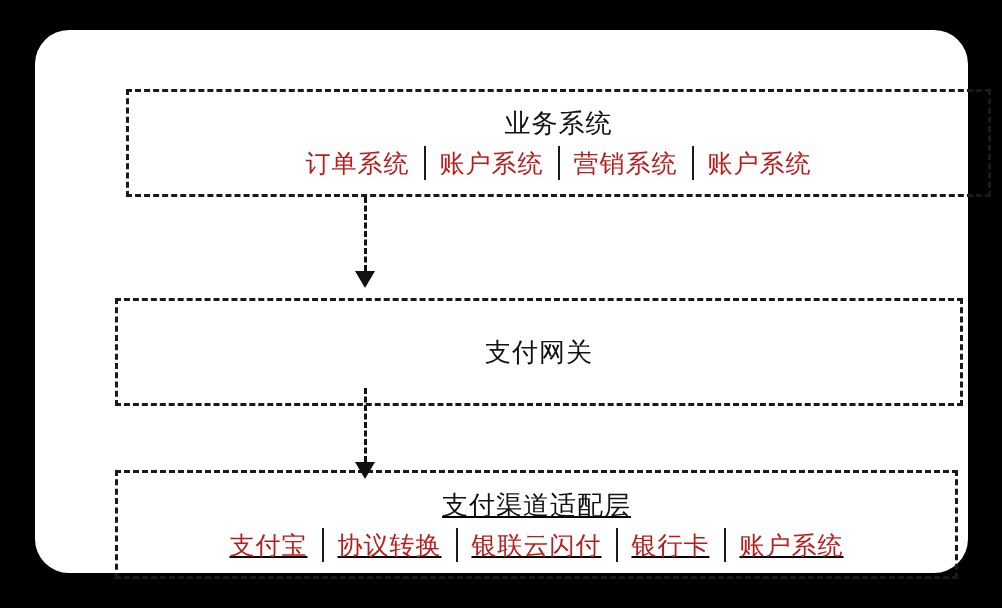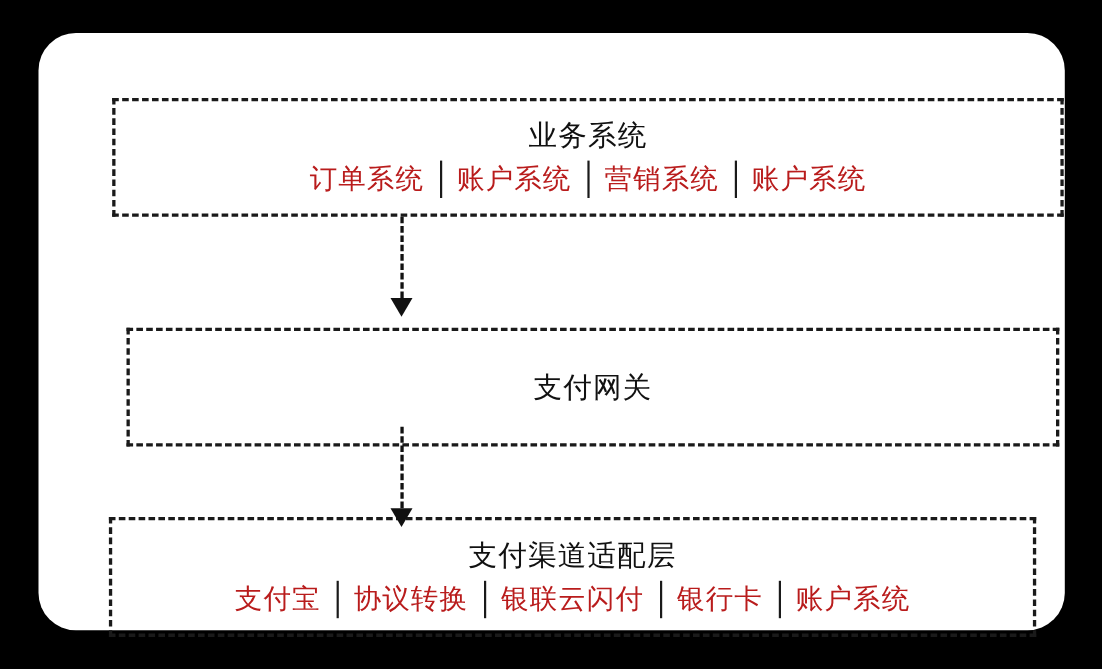--- a/index.html
+++ b/index.html
@@ -38,23 +38,23 @@
     position: absolute;
     box-sizing: border-box;
     border: 3px dashed #1a1a1a;
     background: transparent;
     display: flex;
     flex-direction: column;
     align-items: center;
     justify-content: center;
   }
 
-  .layer-box.box-1 { left: 67px;  top: 59px;  width: 865px; height: 108px; }
+  .layer-box.box-1 { left: 91px;  top: 59px;  width: 865px; height: 108px; }
   .layer-box.box-2 { left: 80px;  top: 268px; width: 848px; height: 108px; }
-  .layer-box.box-3 { left: 64px;  top: 440px; width: 843px; height: 109px; }
+  .layer-box.box-3 { left: 80px;  top: 440px; width: 843px; height: 109px; text-decoration: underline; }
 
   .layer-title {
     font-size: 26px;
     line-height: 34px;
     color: #111111;
     letter-spacing: 1px;
     text-align: center;
     white-space: nowrap;
   }
 

